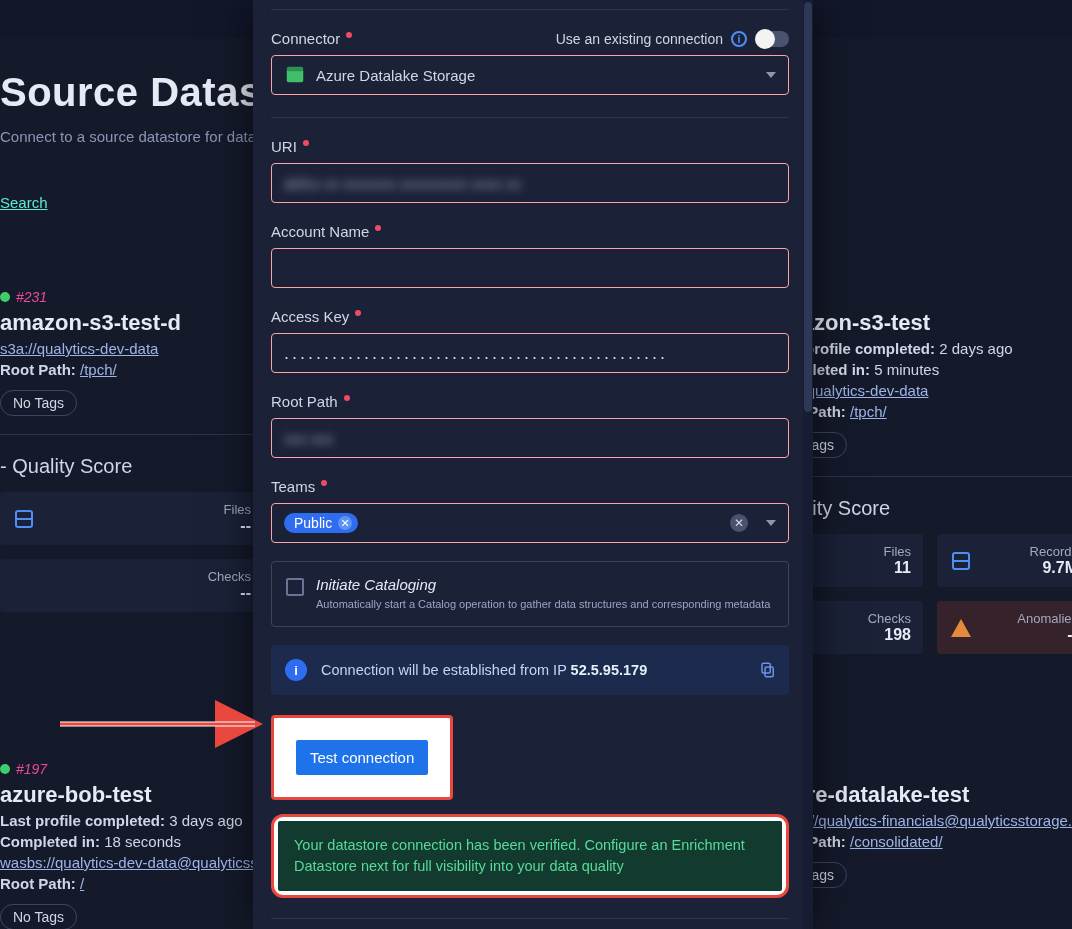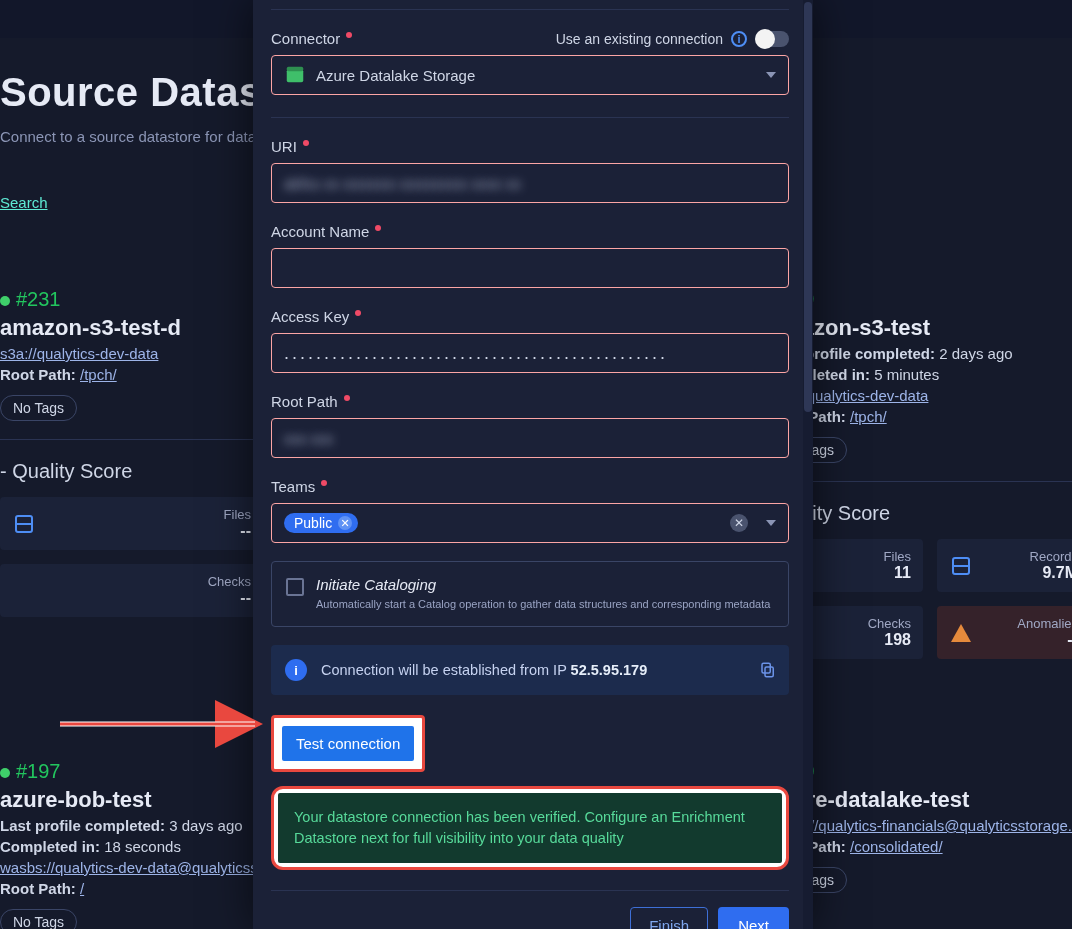--- a/index.html
+++ b/index.html
@@ -4,21 +4,21 @@
 <style>
   * { box-sizing: border-box; margin: 0; padding: 0; }
   html, body { width: 1072px; height: 929px; overflow: hidden; font-family: Arial, Helvetica, sans-serif; background:#1a2033; color:#cfd6e6; }
   
   .bg { position:absolute; inset:0; background:#151a2b; }
   .bg-header-strip { position:absolute; left:0; right:0; top:0; height:38px; background:#12172a; }
   .bg-title { position:absolute; left:0; top:70px; font-size:40px; font-weight:600; color:#e6eaf5; letter-spacing:.5px; }
   .bg-subtitle { position:absolute; left:0; top:128px; font-size:15px; color:#8b95b5; }
   .bg-search { position:absolute; left:0; top:194px; width:250px; height:28px; color:#5eead4; font-size:15px;text-decoration:underline; }
   .bg .card { position:absolute; width:540px; border-radius:6px; }
-  .card .idline { font-size:20px; color:#22c55e; }
+  .card .idline { font-size:14px; color:#ec4899;font-style:italic; }
   .card .name { font-size:22px; font-weight:600; color:#e6eaf5; margin-top:4px; }
   .card .linklike { color:#9db4e8; text-decoration:underline; font-size:15px; }
   .card .meta { font-size:15px; color:#cfd6e6; margin-top:4px; }
   .card .meta strong { font-weight:600; }
   .tags-pill { display:inline-block; margin-top:12px; padding:4px 12px; border:1px solid #3a4566; border-radius:14px; font-size:14px; color:#cfd6e6; }
   .card .qs { margin-top:18px; border-top:1px solid #2a3352; padding-top:20px; font-size:20px; color:#cfd6e6; display:flex; align-items:center; justify-content:space-between; }
   .qs-icon { width:20px; height:20px; }
   .stat-row { display:flex; gap:14px; margin-top:14px; }
   .stat { flex:1; min-width:0; background:#1b2238; border-radius:4px; padding:10px 12px; display:flex; align-items:center; gap:26px;justify-content:space-between; }
   .stat.alert-bg { background:#35222a; }
@@ -58,21 +58,21 @@
   .check-card { margin-top:18px; border:1px solid #3a4566; border-radius:4px; padding:14px; display:flex; gap:12px; }
   .checkbox { width:18px; height:18px; border:2px solid #6a7494; border-radius:2px; flex:0 0 18px; margin-top:2px; }
   .check-card .ct { font-size:15px; color:#e6eaf5;font-style:italic; }
   .check-card .cd { font-size:11px; color:#9aa4c4; margin-top:4px; line-height:1.4; }
 
   .info-banner { margin-top:18px; background:#1c2b4d; border-radius:4px; padding:14px 44px 14px 14px; display:flex; align-items:center; gap:14px; position:relative; font-size:14.5px; color:#c6d2f0; }
   .info-banner .info-bg-icon { width:22px; height:22px; border-radius:50%; background:#2f6df0; color:#fff; display:flex; align-items:center; justify-content:center; font-weight:700; flex:0 0 22px; font-size:13px; }
   .info-banner strong { color:#e6eef9; }
   .copy-icon { position:absolute; right:12px; top:50%; transform:translateY(-50%); width:18px; height:18px; }
 
-  .test-btn-wrap { margin-top:20px; padding:6px; border:3px solid #e9483f; border-radius:4px; display:inline-block; background:#fff; }
+  .test-btn-wrap { margin-top:20px; padding:20px; border:3px solid #e9483f; border-radius:4px; display:inline-block; background:#fff; }
   .test-btn { background:#1f73ea; color:#fff; border:2px solid #fff; border-radius:4px; padding:9px 14px; font-size:15px; cursor:pointer; }
 
   .success-msg { margin-top:14px; border:3px solid #e9483f; border-radius:12px; padding:4px; background:#fff; }
   .success-inner { background:#123a2e; color:#57da9a; padding:14px 16px; font-size:14.5px; line-height:1.45; border-radius:2px; }
 
   .dialog-footer { margin-top:20px; border-top:1px solid #2a3352; padding-top:16px; display:flex; justify-content:flex-end; gap:10px; }
   .btn-outline { border:1px solid #3e6fd6; color:#7fa7ee; background:transparent; padding:9px 18px; border-radius:4px; font-size:15px; cursor:pointer; }
   .btn-primary { background:#2f6df0; color:#fff; border:none; padding:9px 20px; border-radius:4px; font-size:15px; cursor:pointer; }
 
   

